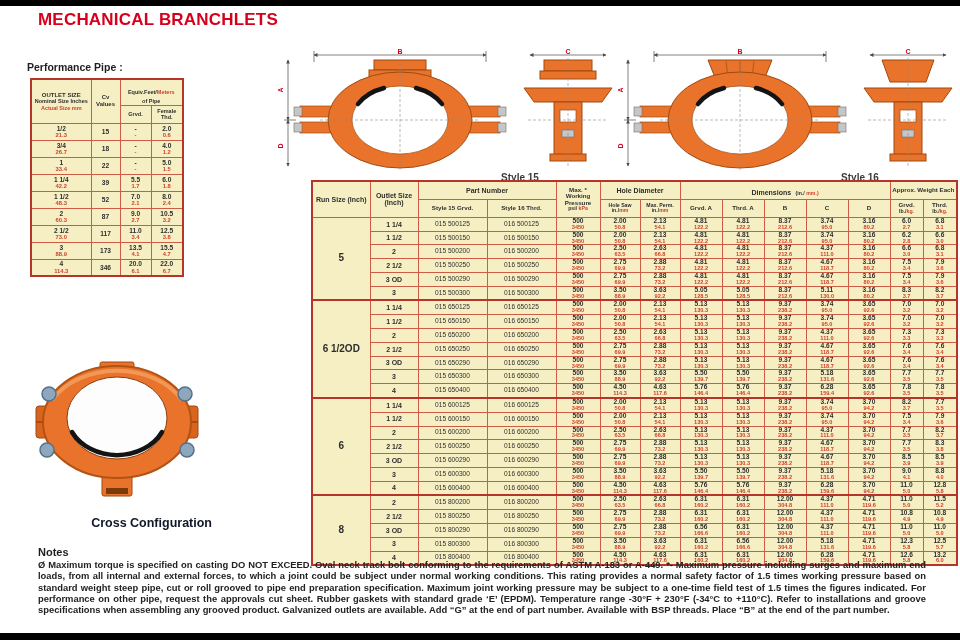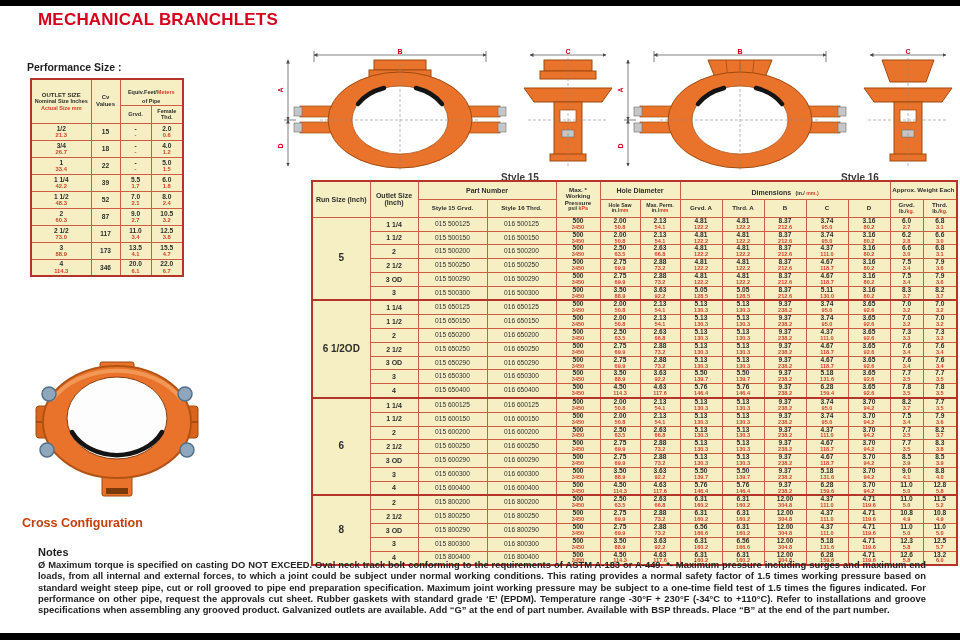--- a/index.html
+++ b/index.html
@@ -51,39 +51,39 @@
   table.main tbody tr{height:13.4px;}
   .run-cell{font-size:10px;font-weight:bold;color:#2e2e2e;}
   .outlet-cell{font-size:7px;font-weight:bold;color:#2e2e2e;}
   .part-cell{font-size:6.6px;color:#2e2e2e;}
   .v-top{font-size:6.6px;font-weight:bold;color:#2e2e2e;}
   .v-bot{font-size:5.6px;font-weight:bold;color:#cf3f2a;}
   tr.group-start td{border-top:2px solid #b5352a;text-align:center;}
 
   
   .photo{position:absolute;left:22px;top:360px;width:190px;}
-  .photo-cap{width:190px;text-align:left;font-size:12.5px;font-weight:bold;color:#c2410c;margin-top:2px;}
+  .photo-cap{width:190px;text-align:right;font-size:12.5px;font-weight:bold;color:#0f172a;margin-top:2px;}
 
   
   .notes{position:absolute;left:38px;top:546px;width:888px;}
   .notes-head{font-size:11px;font-weight:bold;color:#1f1f1f;margin:0 0 1px 0;}
   .notes-body{font-size:9.4px;font-weight:700;color:#222;line-height:1.2;text-align:justify;margin:0;}
 </style>
 </head>
 <body>
 
 <div id="canvas">
   <div class="bar top"></div>
   <div class="bar bottom"></div>
 
   <div class="title">
     <div>MECHANICAL BRANCHLETS</div>
   </div>
 
-  <div class="perf-head">Performance Size :</div>
+  <div class="perf-head">Performance Pipe :</div>
 
   <div class="perf-wrap">
     <table class="perf">
       <colgroup>
           <col style="width:60px">
           <col style="width:29px">
           <col style="width:31px">
           <col style="width:32px">
         </colgroup>
       <thead>

